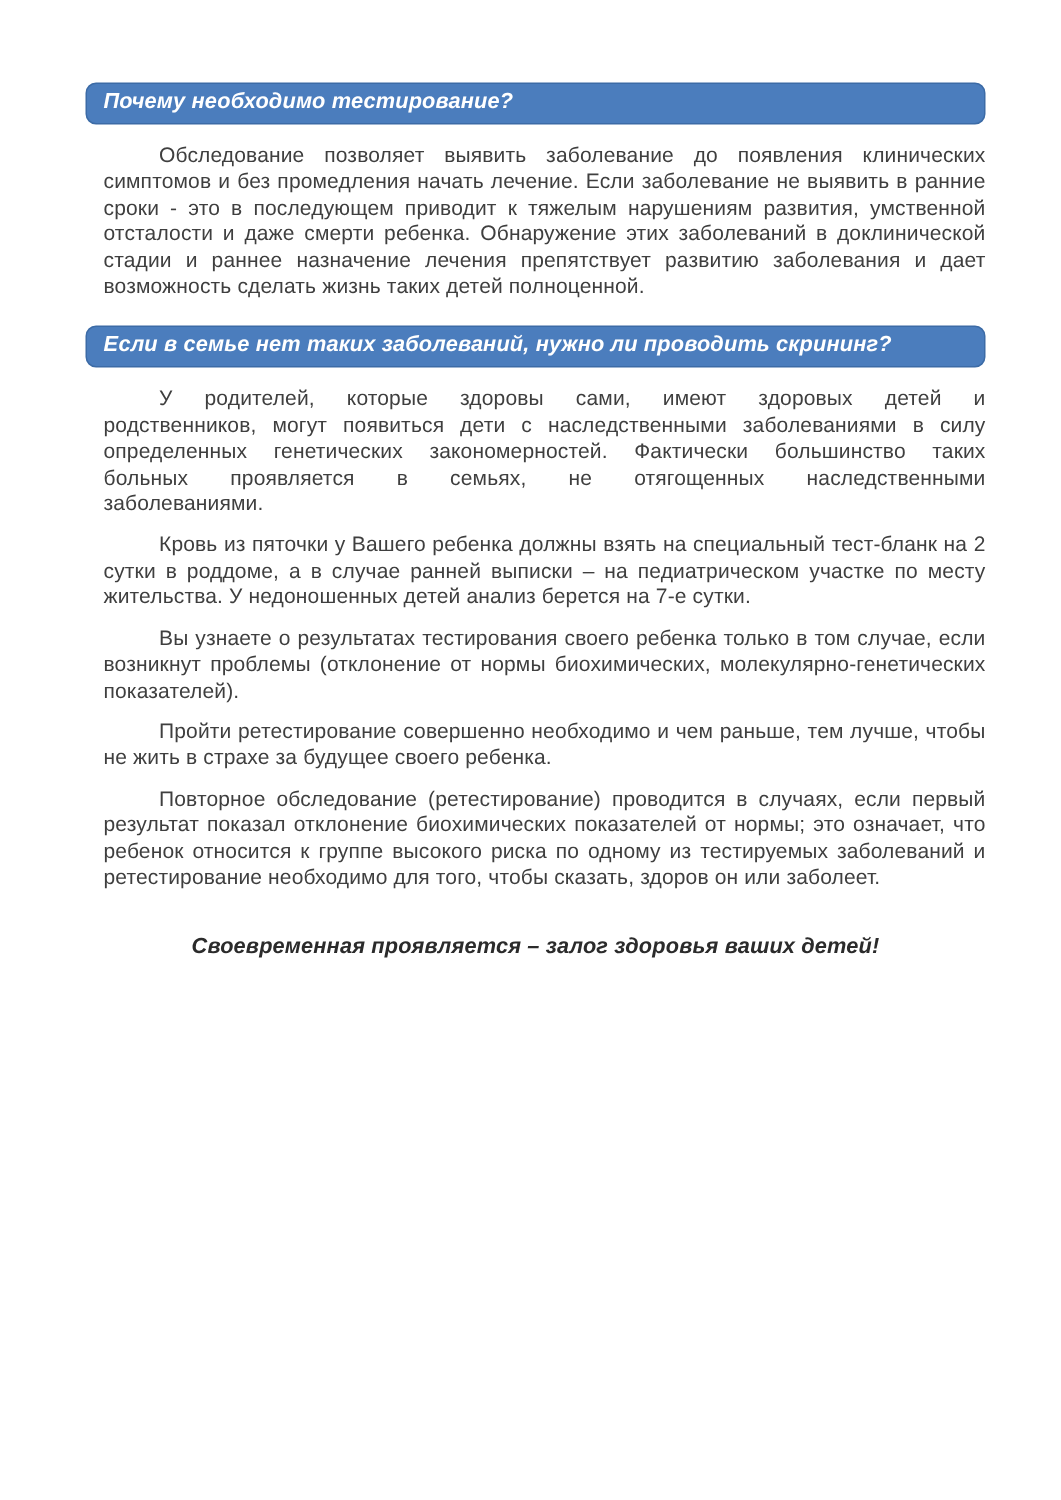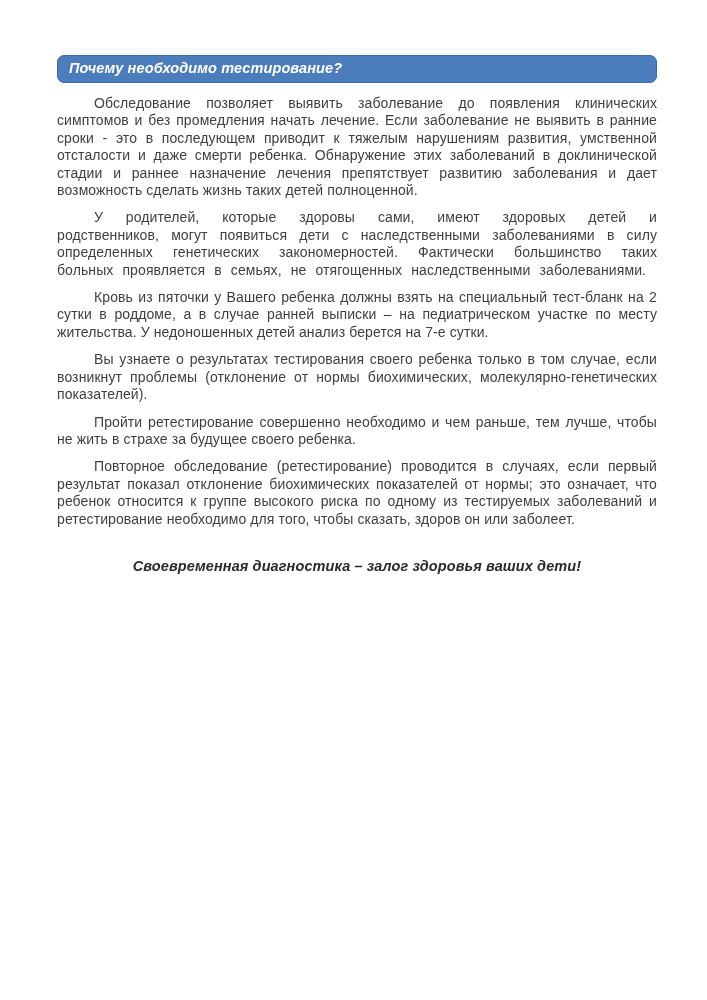--- a/index.html
+++ b/index.html
@@ -42,21 +42,21 @@
     margin: 0;
     color: var(--heading-text);
     font-size: 14.5px;
     font-weight: bold;
     font-style: italic;
     line-height: 17px;
     white-space: nowrap;
     letter-spacing: 0.1px;
   }
   .body-para {
-    margin: 0 0 10px 0;
+    margin: 0 0 10px 12px;
     color: var(--body-text);
     font-size: 14px;
     line-height: 17.4px;
     text-align: justify;
     letter-spacing: 0.1px;
   }
   .body-para.indented {
     text-indent: 37px;
   }
   .body-para.wide {
@@ -78,30 +78,33 @@
 <div class="page">
   <div class="content">
   <section class="section">
     <div class="heading-bar">
       <h2 class="heading-text">Почему необходимо тестирование?</h2>
     </div>
   <p class="body-para indented">Обследование позволяет выявить заболевание до появления клинических симптомов и без промедления начать лечение. Если заболевание не выявить в ранние сроки - это в последующем приводит к тяжелым нарушениям развития, умственной отсталости и даже смерти ребенка. Обнаружение этих заболеваний в доклинической стадии и раннее назначение лечения препятствует развитию заболевания и дает возможность сделать жизнь таких детей полноценной.</p>
       </section>
 
   <section class="section">
+    <div class="heading-bar">
+      <h2 class="heading-text">Если в семье нет таких заболеваний, нужно ли проводить скрининг?</h2>
+    </div>
   <p class="body-para indented wide">У родителей, которые здоровы сами, имеют здоровых детей и родственников, могут появиться дети с наследственными заболеваниями в силу определенных генетических закономерностей. Фактически большинство таких больных проявляется в семьях, не отягощенных наследственными заболеваниями.</p>
       </section>
 
   <section class="section">
   <p class="body-para indented">Кровь из пяточки у Вашего ребенка должны взять на специальный тест-бланк на 2 сутки в роддоме, а в случае ранней выписки – на педиатрическом участке по месту жительства. У недоношенных детей анализ берется на 7-е сутки.</p>
       </section>
 
   <section class="section">
   <p class="body-para indented">Вы узнаете о результатах тестирования своего ребенка только в том случае, если возникнут проблемы (отклонение от нормы биохимических, молекулярно-генетических показателей).</p>
       </section>
 
   <section class="section">
   <p class="body-para indented">Пройти ретестирование совершенно необходимо и чем раньше, тем лучше, чтобы не жить в страхе за будущее своего ребенка.</p>
         <p class="body-para indented">Повторное обследование (ретестирование) проводится в случаях, если первый результат показал отклонение биохимических показателей от нормы; это означает, что ребенок относится к группе высокого риска по одному из тестируемых заболеваний и ретестирование необходимо для того, чтобы сказать, здоров он или заболеет.</p>
       </section>
 </div>
-  <p class="tagline">Своевременная диагностика – залог здоровья ваших дети!</p>
+  <p class="tagline">Своевременная проявляется – залог здоровья ваших детей!</p>
 </div>
 
 </body></html>

